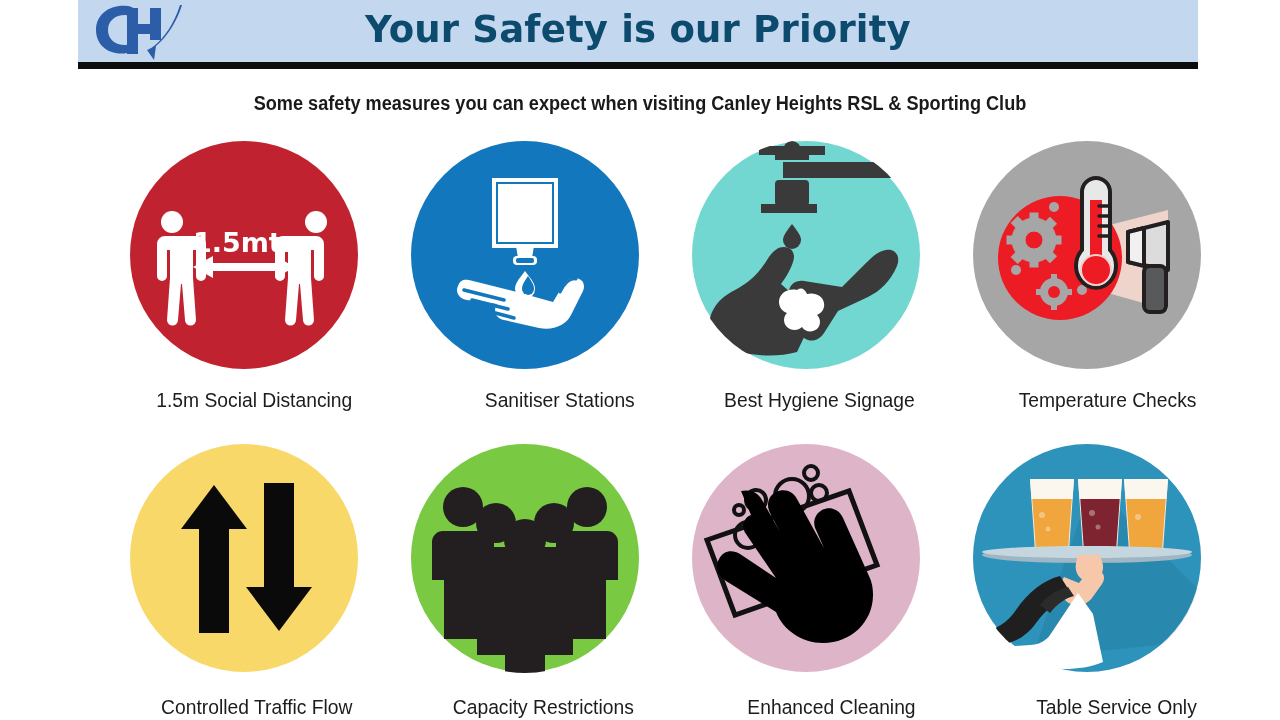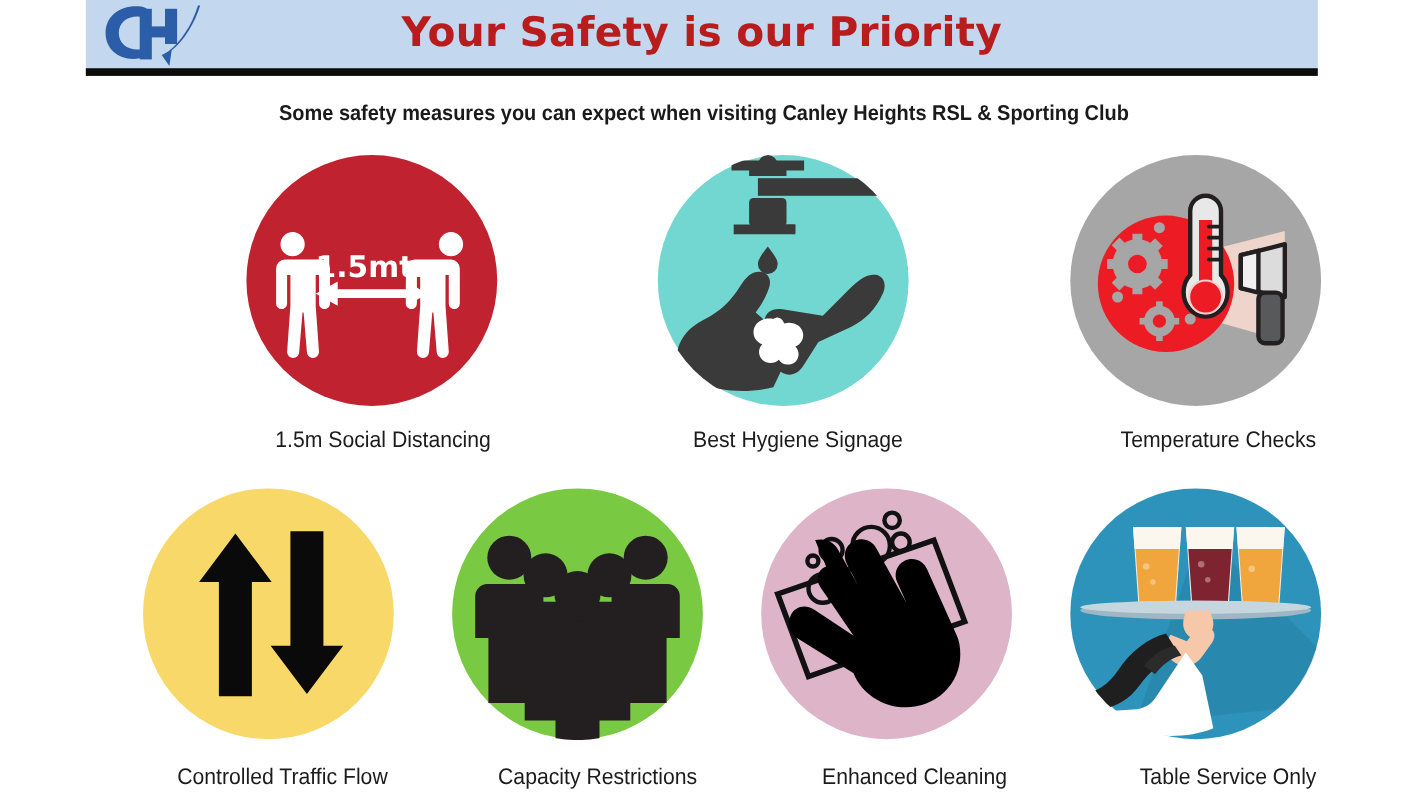--- a/index.html
+++ b/index.html
@@ -48,21 +48,21 @@
     left: 0;
     right: 0;
     top: 0;
     height: 62px;
     line-height: 60px;
     text-align: center;
     font-family: "DejaVu Sans", sans-serif;
     font-weight: bold;
     font-size: 37px;
     letter-spacing: 0.2px;
-    color: #b91c1c;
+    color: #0c4a6e;
     white-space: nowrap;
   }
 
   
   #subtitle {
     position: absolute;
     left: 0;
     right: 0;
     top: 92px;
     text-align: center;
@@ -150,20 +150,39 @@
             <circle cx="187" cy="82" r="11"></circle>
             <path d="M174 96 h26 a8 8 0 0 1 8 8 v32 a5 5 0 0 1 -10 0 v-26 h-3 v28 l3 42 a5.5 5.5 0 0 1 -11 0 l-3 -36 h-1 l-3 36 a5.5 5.5 0 0 1 -11 0 l3 -42 v-28 h-3 v26 a5 5 0 0 1 -10 0 v-32 a8 8 0 0 1 8 -8 z" transform="translate(-13,0)"></path>
             <text x="115" y="112" font-family="DejaVu Sans, sans-serif" font-size="27" font-weight="bold" text-anchor="middle">1.5mtr</text>
             <path d="M64 127 l20 -11 v7 h62 v-7 l20 11 l-20 11 v-7 h-62 v7 z"></path>
           </g>
         </svg>
       </div>
       <div class="measure-label">1.5m Social Distancing</div>
     </div>
 
+    <div class="measure-cell">
+      <div class="measure-icon">
+        <svg viewBox="0 0 230 230" xmlns="http://www.w3.org/2000/svg">
+          <circle cx="115" cy="115" r="114" fill="#1277bc"></circle>
+          <rect x="82" y="38" width="66" height="70" fill="#ffffff"></rect>
+          <rect x="86" y="42" width="58" height="62" fill="#1277bc"></rect>
+          <rect x="88" y="44" width="54" height="58" fill="#ffffff"></rect>
+          <path d="M106 106 h18 l-2 12 h-14 z" fill="#ffffff"></path>
+          <rect x="103" y="116" width="24" height="9" rx="4" fill="#ffffff"></rect>
+          <rect x="106" y="118" width="18" height="5" rx="2" fill="#1277bc"></rect>
+          <path d="M115 131 c-7 9 -10 13 -10 18 a10 10 0 0 0 20 0 c0 -5 -3 -9 -10 -18 z" fill="#ffffff"></path>
+          <path d="M118 136 c-4 6 -6 9 -6 13 a6 6 0 0 0 12 0 c0 -4 -2 -7 -6 -13 z" fill="#1277bc"></path>
+          <path d="M48 146 c-3 6 1 13 9 14 l30 4 c-4 6 -2 14 7 16 l35 8 c14 3 27 -3 32 -13 l12 -24 c3 -7 -1 -13 -8 -13 c-6 0 -10 4 -13 9 l-9 15 l-36 -10 l-48 -12 c-5 -1 -9 0 -11 6 z" fill="#ffffff"></path>
+          <path d="M54 150 l40 10 M62 160 l36 9 M74 170 l30 8" stroke="#1277bc" stroke-width="3.5" fill="none" stroke-linecap="round"></path>
+          <path d="M150 152 c4 -8 10 -14 16 -13" stroke="#1277bc" stroke-width="3" fill="none" stroke-linecap="round"></path>
+        </svg>
+      </div>
+      <div class="measure-label">Sanitiser Stations</div>
+    </div>
 
     <div class="measure-cell">
       <div class="measure-icon">
         <svg viewBox="0 0 230 230" xmlns="http://www.w3.org/2000/svg">
           <circle cx="115" cy="115" r="114" fill="#72d7d0"></circle>
           <g fill="#3a3a3a">
             <rect x="92" y="22" width="138" height="16"></rect>
             <rect x="84" y="40" width="34" height="26" rx="4"></rect>
             <path d="M84 12 h34 v8 h-34 z"></path>
             <path d="M68 6 h66 v9 h-66 z"></path>

